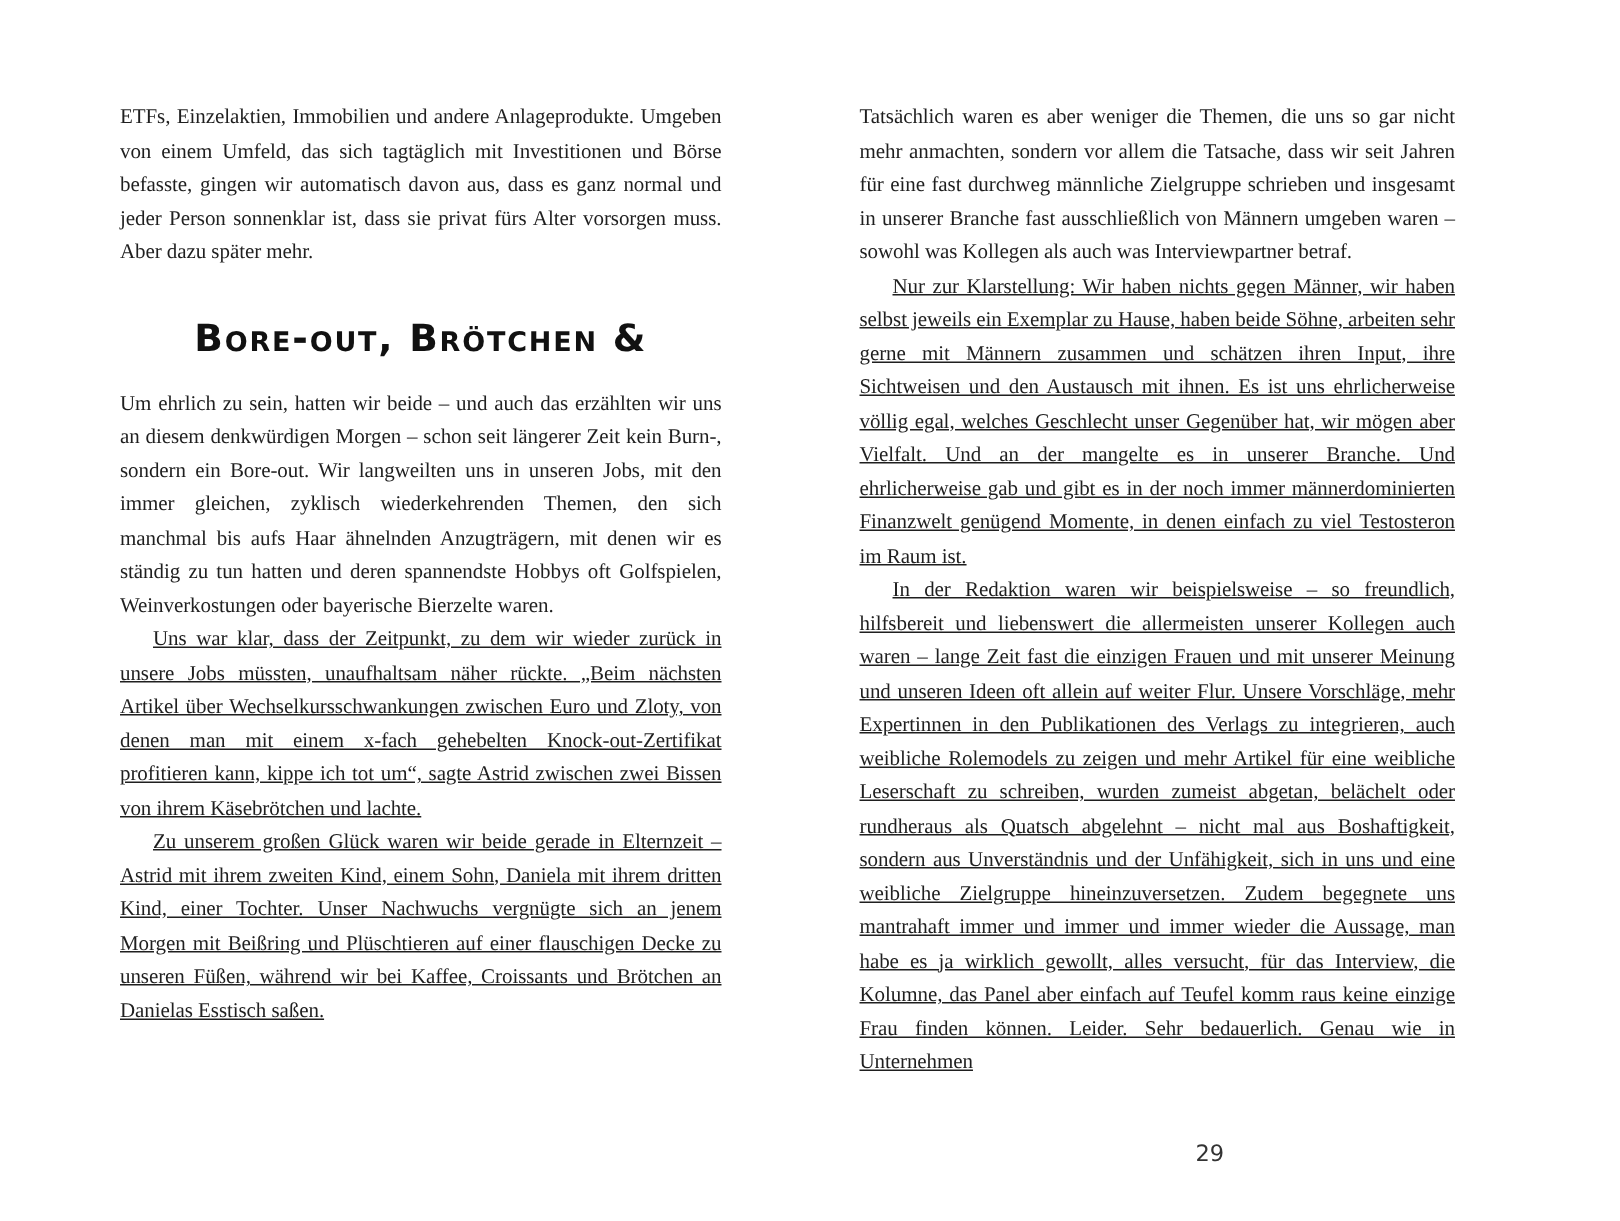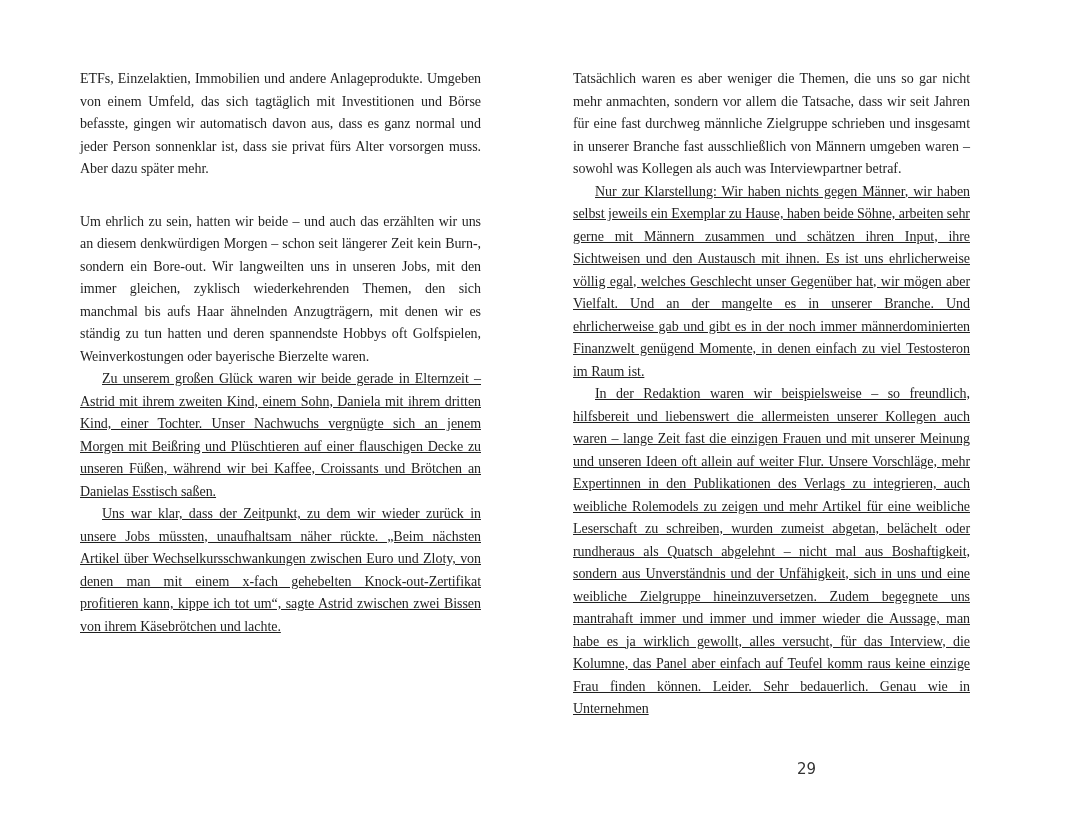--- a/index.html
+++ b/index.html
@@ -60,25 +60,26 @@
 </style>
 </head>
 <body>
 
 <div class="spread">
 
   <div class="page page-left">
     <p class="para">ETFs, Einzelaktien, Immobilien und andere Anlageprodukte. Umgeben von einem Umfeld, das sich tagtäglich mit Investitionen und Börse befasste, gingen wir automatisch davon aus, dass es ganz normal und jeder Person sonnenklar ist, dass sie privat fürs Alter vorsorgen muss. Aber dazu später mehr.</p>
 
     <h2 class="chapter-heading">
+      <span class="hline">Bore-out, Brötchen &amp;</span>
     </h2>
 
     <p class="para">Um ehrlich zu sein, hatten wir beide – und auch das erzählten wir uns an diesem denkwürdigen Morgen – schon seit längerer Zeit kein Burn-, sondern ein Bore-out. Wir langweilten uns in unseren Jobs, mit den immer gleichen, zyklisch wiederkeh­renden Themen, den sich manchmal bis aufs Haar ähnelnden Anzugträgern, mit denen wir es ständig zu tun hatten und deren spannendste Hobbys oft Golfspielen, Weinverkostungen oder bayerische Bierzelte waren.</p>
+    <p class="para indent">Uns war klar, dass der Zeitpunkt, zu dem wir wieder zurück in unsere Jobs müssten, unaufhaltsam näher rückte. „Beim nächsten Artikel über Wechselkursschwankungen zwischen Euro und Zloty, von denen man mit einem x-fach gehebelten Knock-out-Zertifikat profitieren kann, kippe ich tot um“, sagte Astrid zwischen zwei Bissen von ihrem Käsebrötchen und lachte.</p>
     <p class="para indent">Zu unserem großen Glück waren wir beide gerade in Eltern­zeit – Astrid mit ihrem zweiten Kind, einem Sohn, Daniela mit ihrem dritten Kind, einer Tochter. Unser Nachwuchs vergnügte sich an jenem Morgen mit Beißring und Plüschtieren auf einer flauschigen Decke zu unseren Füßen, während wir bei Kaffee, Croissants und Brötchen an Danielas Esstisch saßen.</p>
-    <p class="para indent">Uns war klar, dass der Zeitpunkt, zu dem wir wieder zurück in unsere Jobs müssten, unaufhaltsam näher rückte. „Beim nächsten Artikel über Wechselkursschwankungen zwischen Euro und Zloty, von denen man mit einem x-fach gehebelten Knock-out-Zertifikat profitieren kann, kippe ich tot um“, sagte Astrid zwischen zwei Bissen von ihrem Käsebrötchen und lachte.</p>
   </div>
 
   <div class="page page-right">
     <p class="para">Tatsächlich waren es aber weniger die Themen, die uns so gar nicht mehr anmachten, sondern vor allem die Tatsache, dass wir seit Jahren für eine fast durchweg männliche Zielgruppe schrie­ben und insgesamt in unserer Branche fast ausschließlich von Männern umgeben waren – sowohl was Kollegen als auch was Interviewpartner betraf.</p>
     <p class="para indent">Nur zur Klarstellung: Wir haben nichts gegen Männer, wir haben selbst jeweils ein Exemplar zu Hause, haben beide Söhne, arbeiten sehr gerne mit Männern zusammen und schätzen ihren Input, ihre Sichtweisen und den Austausch mit ihnen. Es ist uns ehrlicherweise völlig egal, welches Geschlecht unser Gegenüber hat, wir mögen aber Vielfalt. Und an der mangelte es in unserer Branche. Und ehrlicherweise gab und gibt es in der noch immer männerdominierten Finanzwelt genügend Momente, in denen einfach zu viel Testosteron im Raum ist.</p>
     <p class="para indent">In der Redaktion waren wir beispielsweise – so freundlich, hilfsbereit und liebenswert die allermeisten unserer Kollegen auch waren – lange Zeit fast die einzigen Frauen und mit unserer Meinung und unseren Ideen oft allein auf weiter Flur. Unsere Vorschläge, mehr Expertinnen in den Publikationen des Verlags zu integrieren, auch weibliche Rolemodels zu zeigen und mehr Artikel für eine weibliche Leserschaft zu schreiben, wurden zu­meist abgetan, belächelt oder rundheraus als Quatsch abgelehnt – nicht mal aus Boshaftigkeit, sondern aus Unverständnis und der Unfähigkeit, sich in uns und eine weibliche Zielgruppe hin­einzuversetzen. Zudem begegnete uns mantrahaft immer und immer und immer wieder die Aussage, man habe es ja wirklich gewollt, alles versucht, für das Interview, die Kolumne, das Panel aber einfach auf Teufel komm raus keine einzige Frau finden können. Leider. Sehr bedauerlich. Genau wie in Unternehmen</p>
   </div>
 
   <div class="pagenum pagenum-right">29</div>
 

